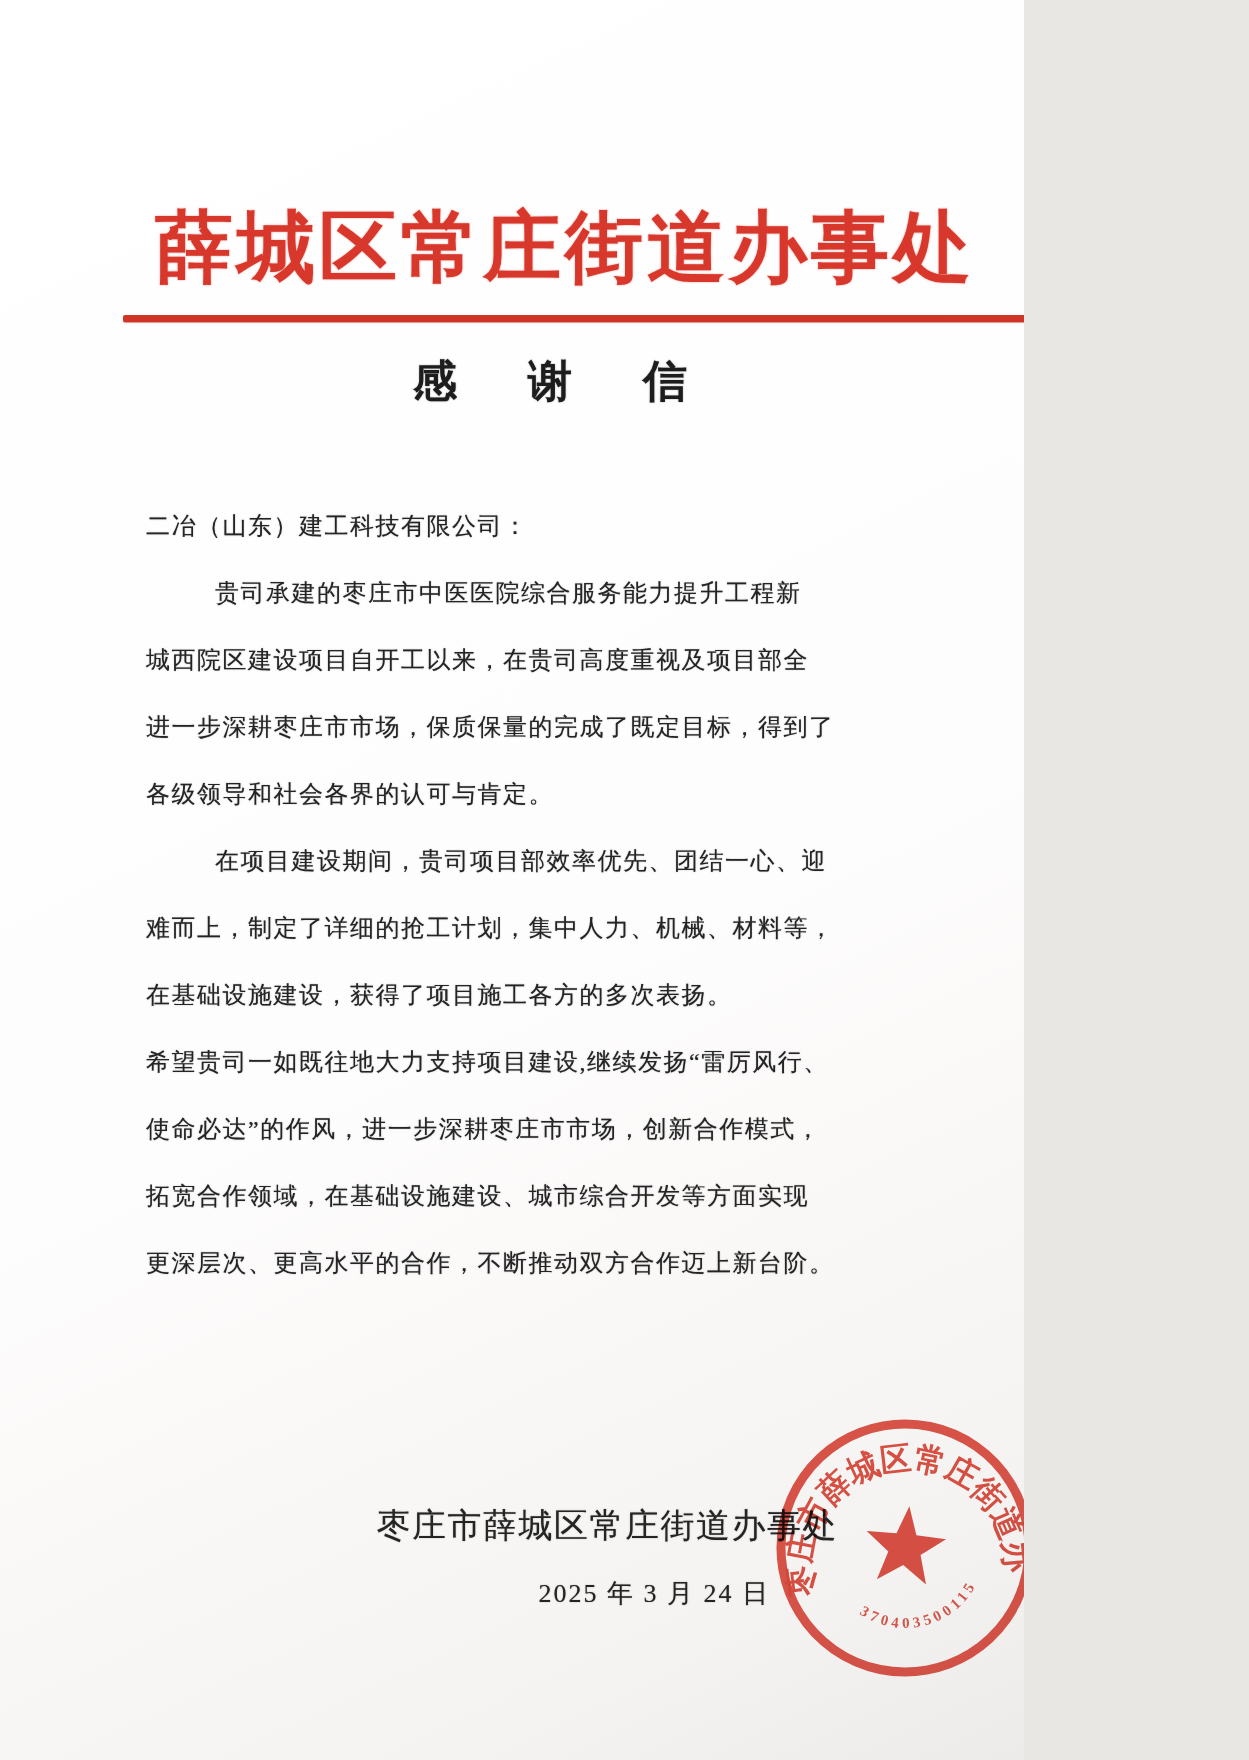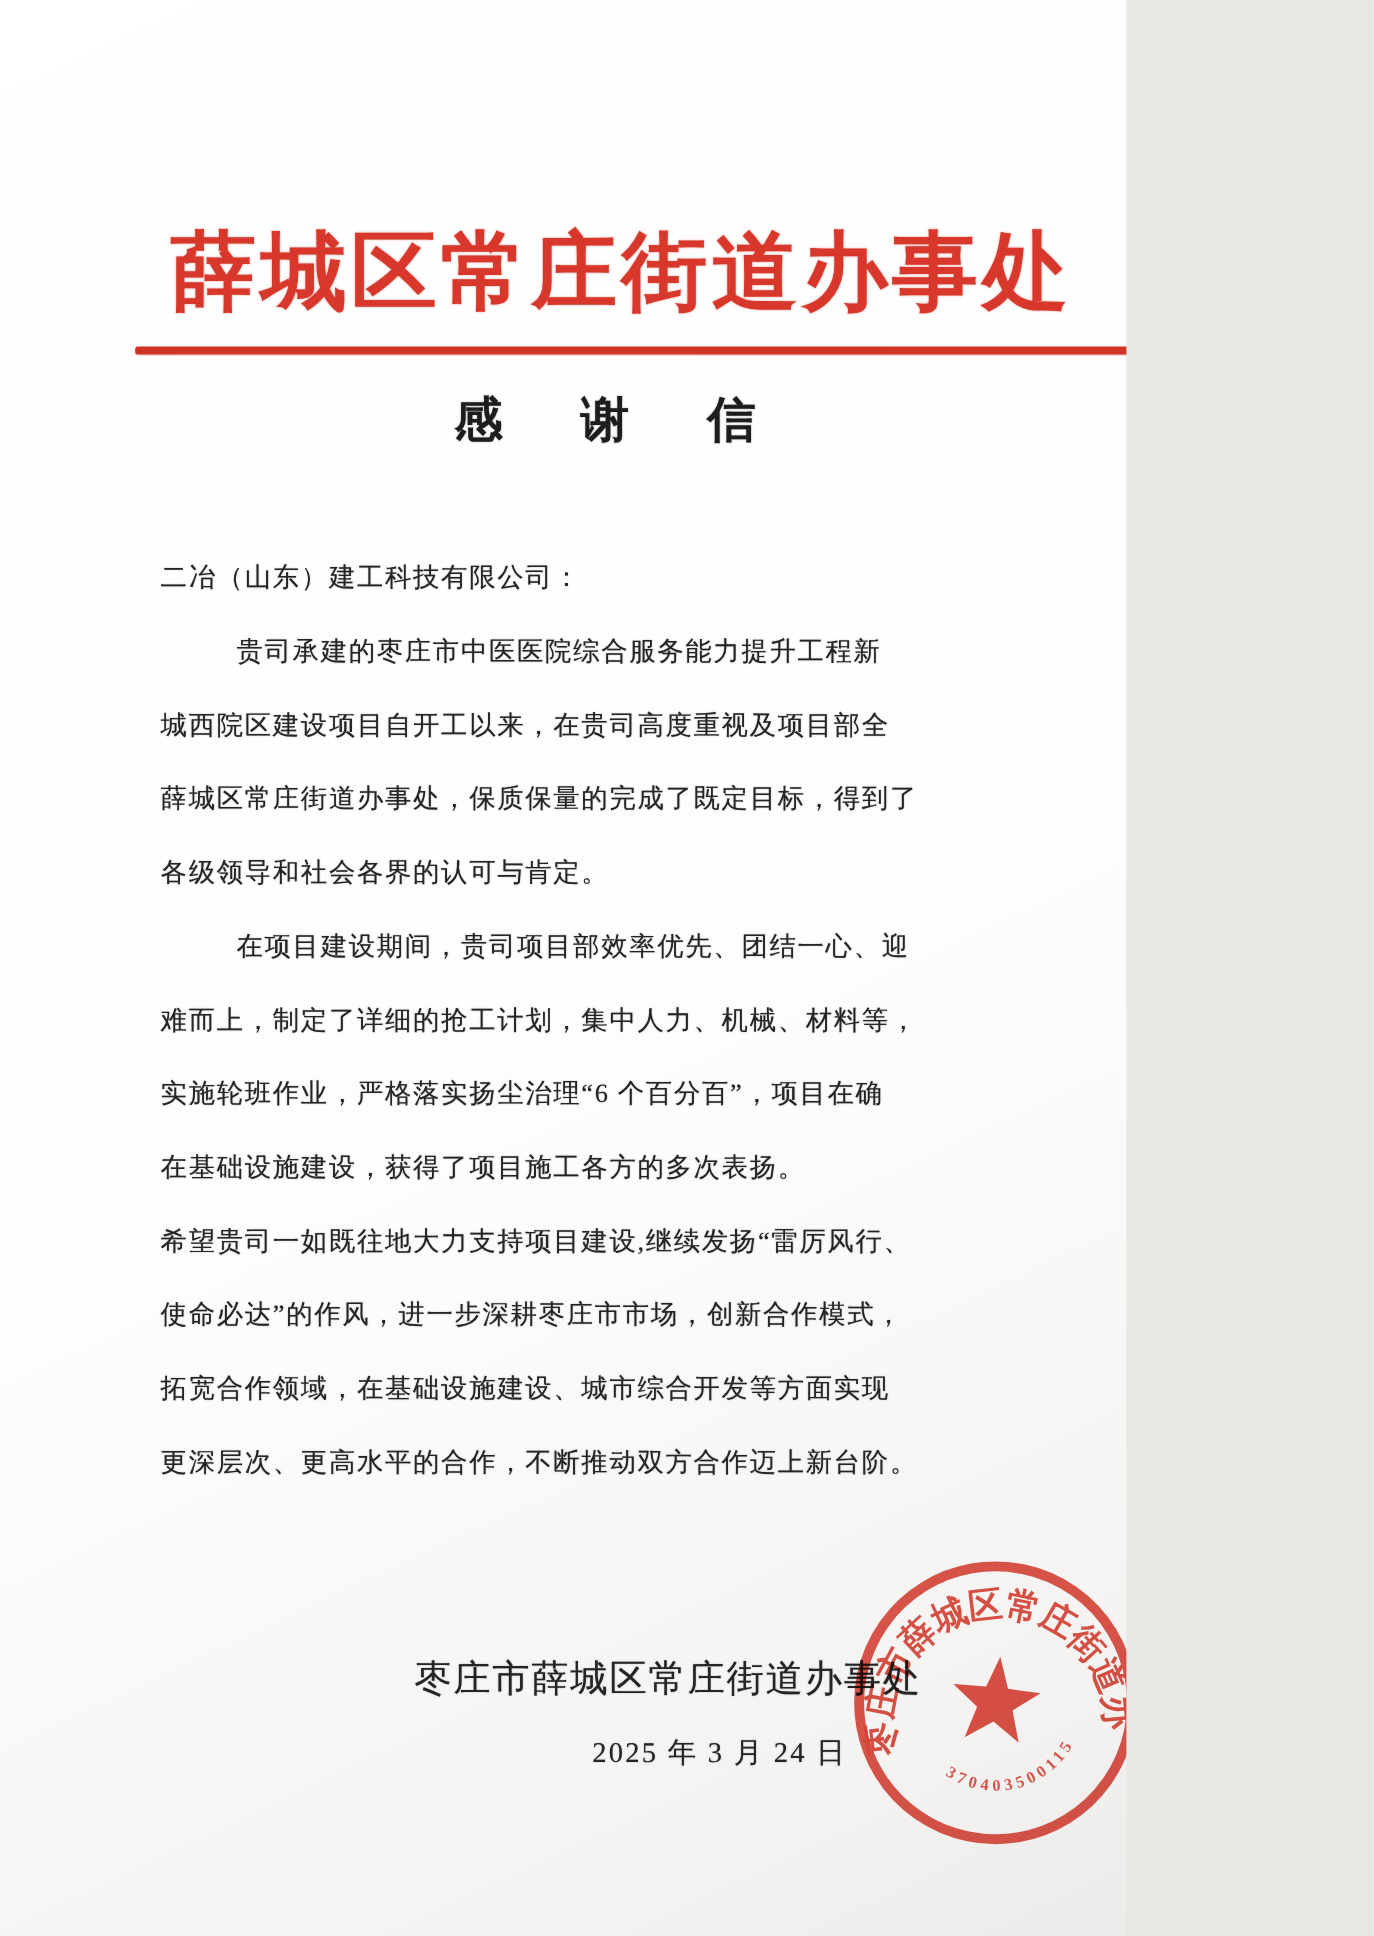--- a/index.html
+++ b/index.html
@@ -92,25 +92,24 @@
   <div class="header-title">薛城区常庄街道办事处</div>
 
   <div class="header-rule"></div>
 
   <div class="doc-title">感 谢 信</div>
 
   <div class="text-block">
     <div class="line">二冶（山东）建工科技有限公司：</div>
     <div class="line indent">贵司承建的枣庄市中医医院综合服务能力提升工程新</div>
     <div class="line">城西院区建设项目自开工以来，在贵司高度重视及项目部全</div>
-    <div class="line">薛城区常庄街道办事处，保质保量的完成了既定目标，得到了</div>
+    <div class="line">进一步深耕枣庄市市场，保质保量的完成了既定目标，得到了</div>
     <div class="line">各级领导和社会各界的认可与肯定。</div>
     <div class="line indent">在项目建设期间，贵司项目部效率优先、团结一心、迎</div>
     <div class="line">难而上，制定了详细的抢工计划，集中人力、机械、材料等，</div>
-    <div class="line">实施轮班作业，严格落实扬尘治理“6 个百分百”，项目在确</div>
     <div class="line">在基础设施建设，获得了项目施工各方的多次表扬。</div>
     <div class="line">希望贵司一如既往地大力支持项目建设,继续发扬“雷厉风行、</div>
     <div class="line">使命必达”的作风，进一步深耕枣庄市市场，创新合作模式，</div>
     <div class="line">拓宽合作领域，在基础设施建设、城市综合开发等方面实现</div>
     <div class="line">更深层次、更高水平的合作，不断推动双方合作迈上新台阶。</div>
   </div>
 
   <div class="signature">枣庄市薛城区常庄街道办事处</div>
 
   <div class="doc-date">2025 年 3 月 24 日</div>

